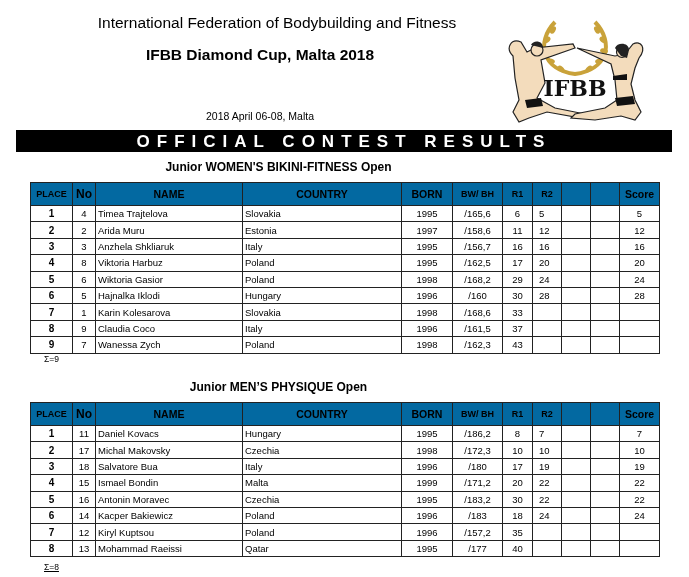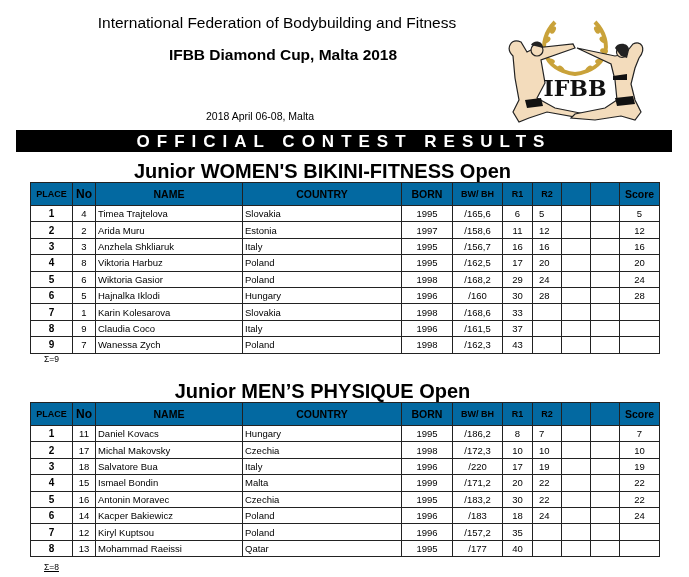--- a/index.html
+++ b/index.html
@@ -1,24 +1,24 @@
 <!DOCTYPE html>
 <html><head>
 <meta charset="utf-8">
 <style>
   html, body { margin:0; padding:0; background:#ffffff; }
   body { width:689px; height:577px; position:relative; overflow:hidden; font-family:"Liberation Sans", sans-serif; color:#000; }
   .abs { position:absolute; }
   .fed-title { left:0; width:530px; top:14px; text-align:center; font-size:15.5px; text-decoration:underline; padding-left:12px; }
   .fed-title span { display:inline-block; margin-left:0; }
-  .event-title { left:0; width:520px; top:46px; text-align:center; font-size:15.5px; font-weight:bold;padding-left:23px; }
+  .event-title { left:0; width:520px; top:46px; text-align:center; font-size:15.5px; font-weight:bold; }
   .event-date { left:0; width:520px; top:110px; text-align:center; font-size:10.5px; }
   .logo { left:475px; top:8px; width:200px; height:118px; }
   .results-bar { left:16px; top:130px; width:656px; height:22px; background:#000; color:#fff; text-align:center; font-weight:bold; font-size:17px; letter-spacing:7px; line-height:23px; }
-  .cat-title { left:0; width:557px; text-align:center; font-weight:bold; font-size:20px;padding-left:44px; }
+  .cat-title { left:0; width:557px; text-align:center; font-weight:bold; font-size:12px; }
   table.res { position:absolute; left:30px; border-collapse:collapse; table-layout:fixed; font-size:9.5px; }
   table.res th, table.res td { border:1.2px solid #222; padding:0 2px; white-space:nowrap; overflow:hidden; }
   table.res th { background:#0369a1; font-weight:bold; height:22px; text-align:center; font-size:10.5px; }
   table.res th.small { font-size:9px; }
   table.res td { height:15.4px; }
   td.place { text-align:center; font-weight:bold; font-size:10px; }
   td.c { text-align:center; }
   td.l { text-align:left; }
   .sigma { font-size:8.5px; left:44px; }
 </style>
@@ -279,21 +279,21 @@
         <td class="c"></td>
         <td class="c"></td>
         <td class="c">10</td>
       </tr>
       <tr>
         <td class="place">3</td>
         <td class="c">18</td>
         <td class="l">Salvatore Bua</td>
         <td class="l">Italy</td>
         <td class="c">1996</td>
-        <td class="c">/220</td>
+        <td class="c">/180</td>
         <td class="c">17</td>
         <td class="l" style="padding-left: 6px;">19</td>
         <td class="c"></td>
         <td class="c"></td>
         <td class="c">19</td>
       </tr>
       <tr>
         <td class="place">4</td>
         <td class="c">15</td>
         <td class="l">Ismael Bondin</td>

